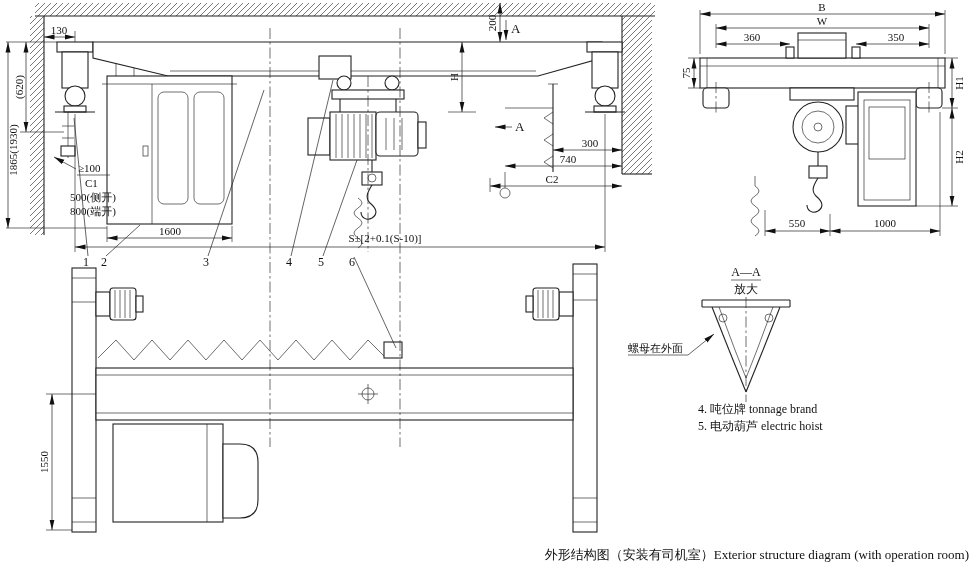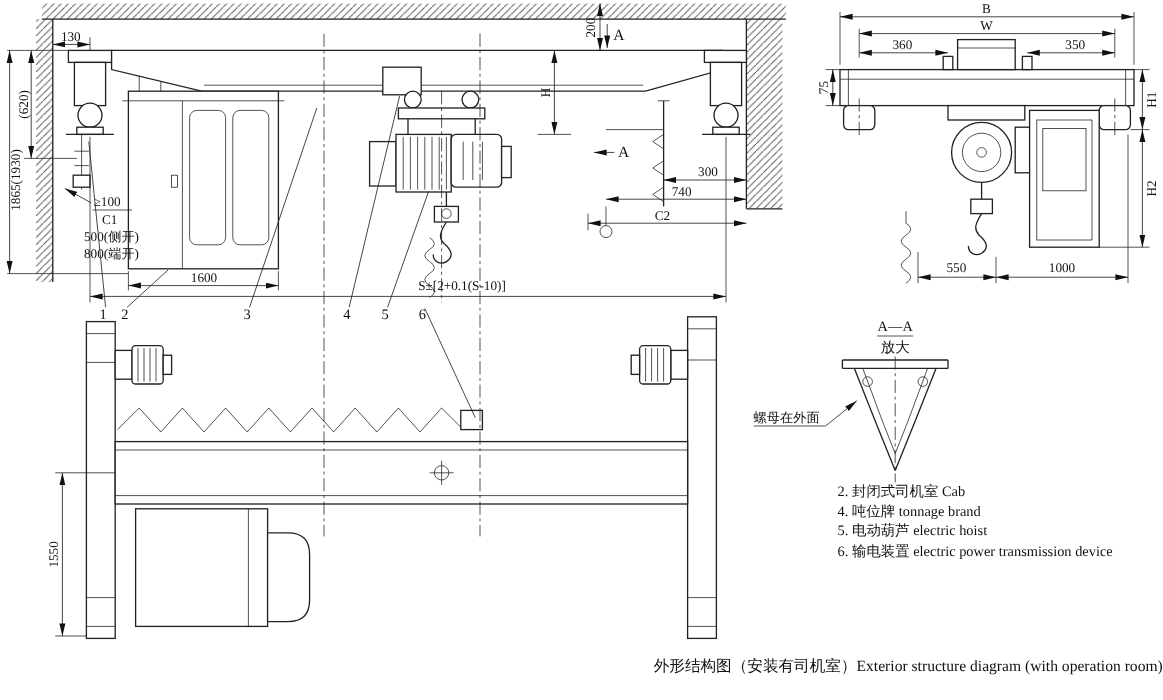--- a/index.html
+++ b/index.html
@@ -325,20 +325,18 @@
     <line class="tn" x1="757" y1="350" x2="746" y2="378"></line>
     <circle class="tn" cx="723" cy="318" r="4"></circle>
     <circle class="tn" cx="769" cy="318" r="4"></circle>
     <text x="628" y="352">螺母在外面</text>
     <line class="tn" x1="628" y1="355" x2="688" y2="355"></line>
     <line class="ldr" x1="688" y1="355" x2="714" y2="334" marker-end="url(#aE)"></line>
   </g>
 </svg>
 
 <div class="legend">
-  <div>2. 封闭式司机室 Cab</div>
   <div>4. 吨位牌 tonnage brand</div>
   <div>5. 电动葫芦 electric hoist</div>
-  <div>6. 输电装置 electric power transmission device</div>
 </div>
 
 <div class="caption">外形结构图（安装有司机室）Exterior structure diagram (with operation room)</div>
 </div>
 
 </body></html>

